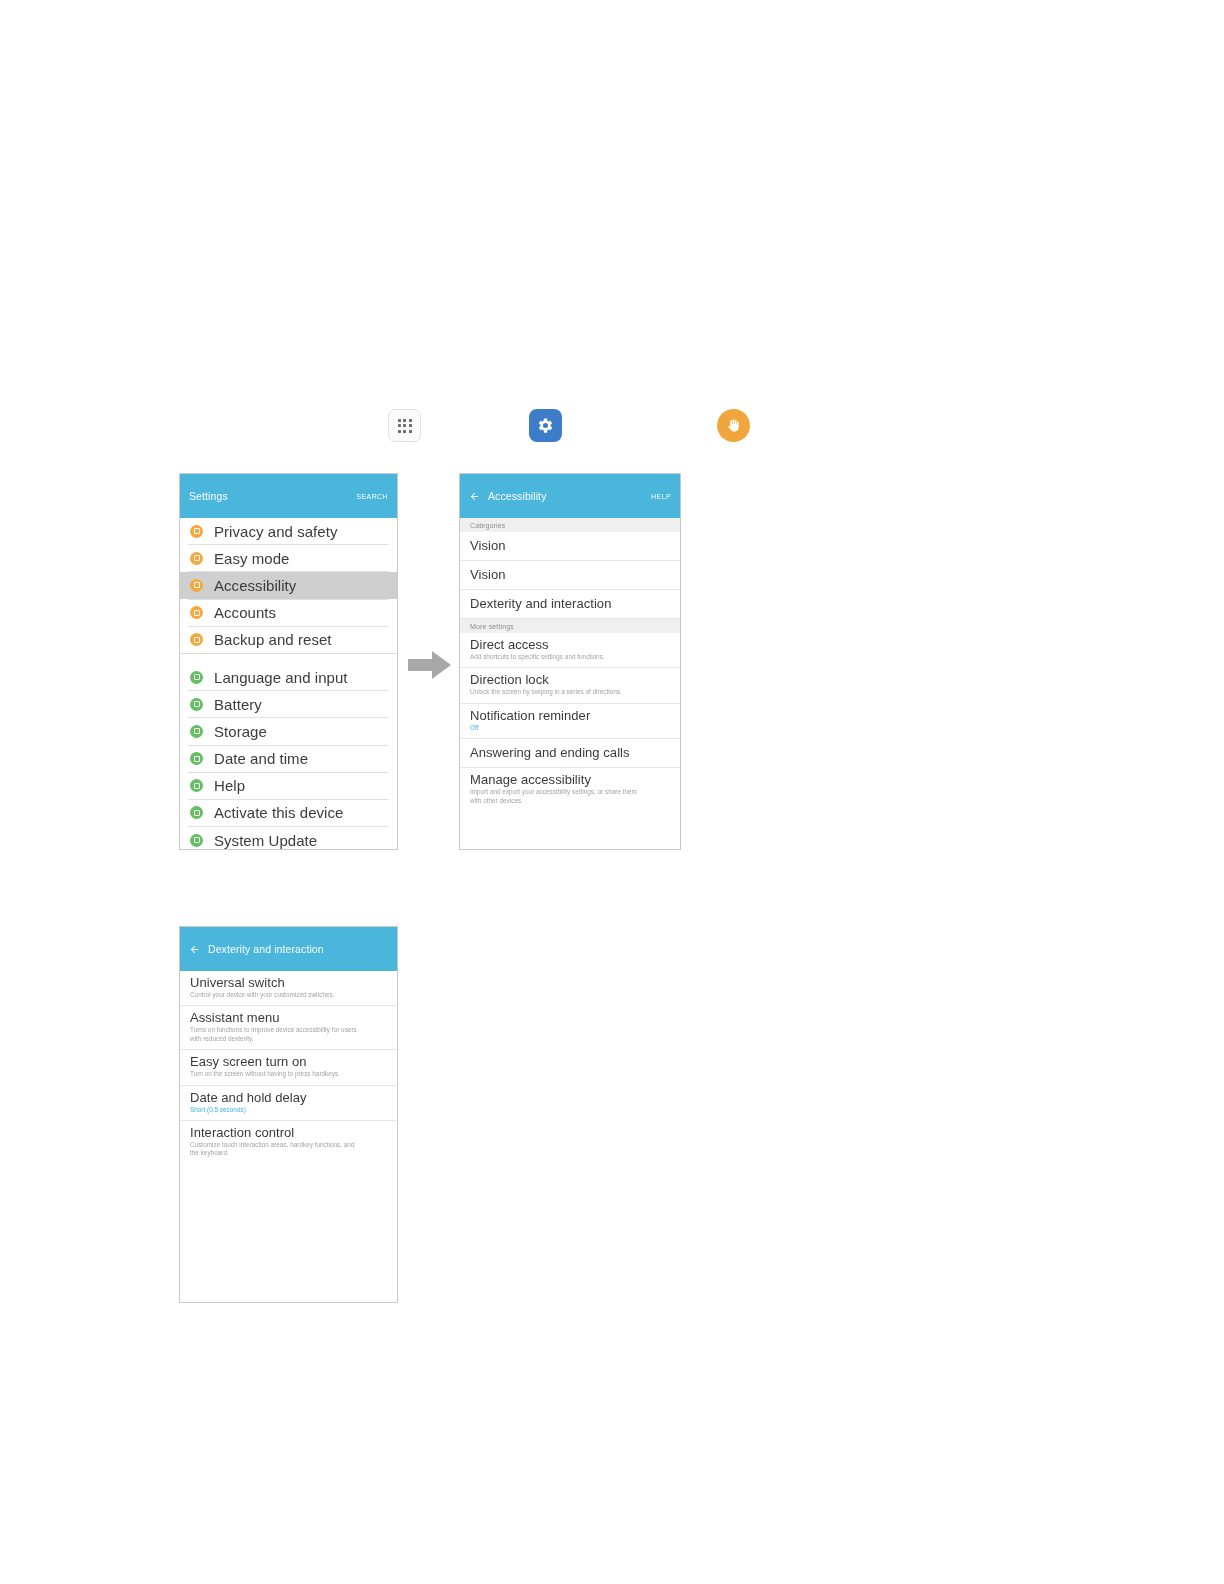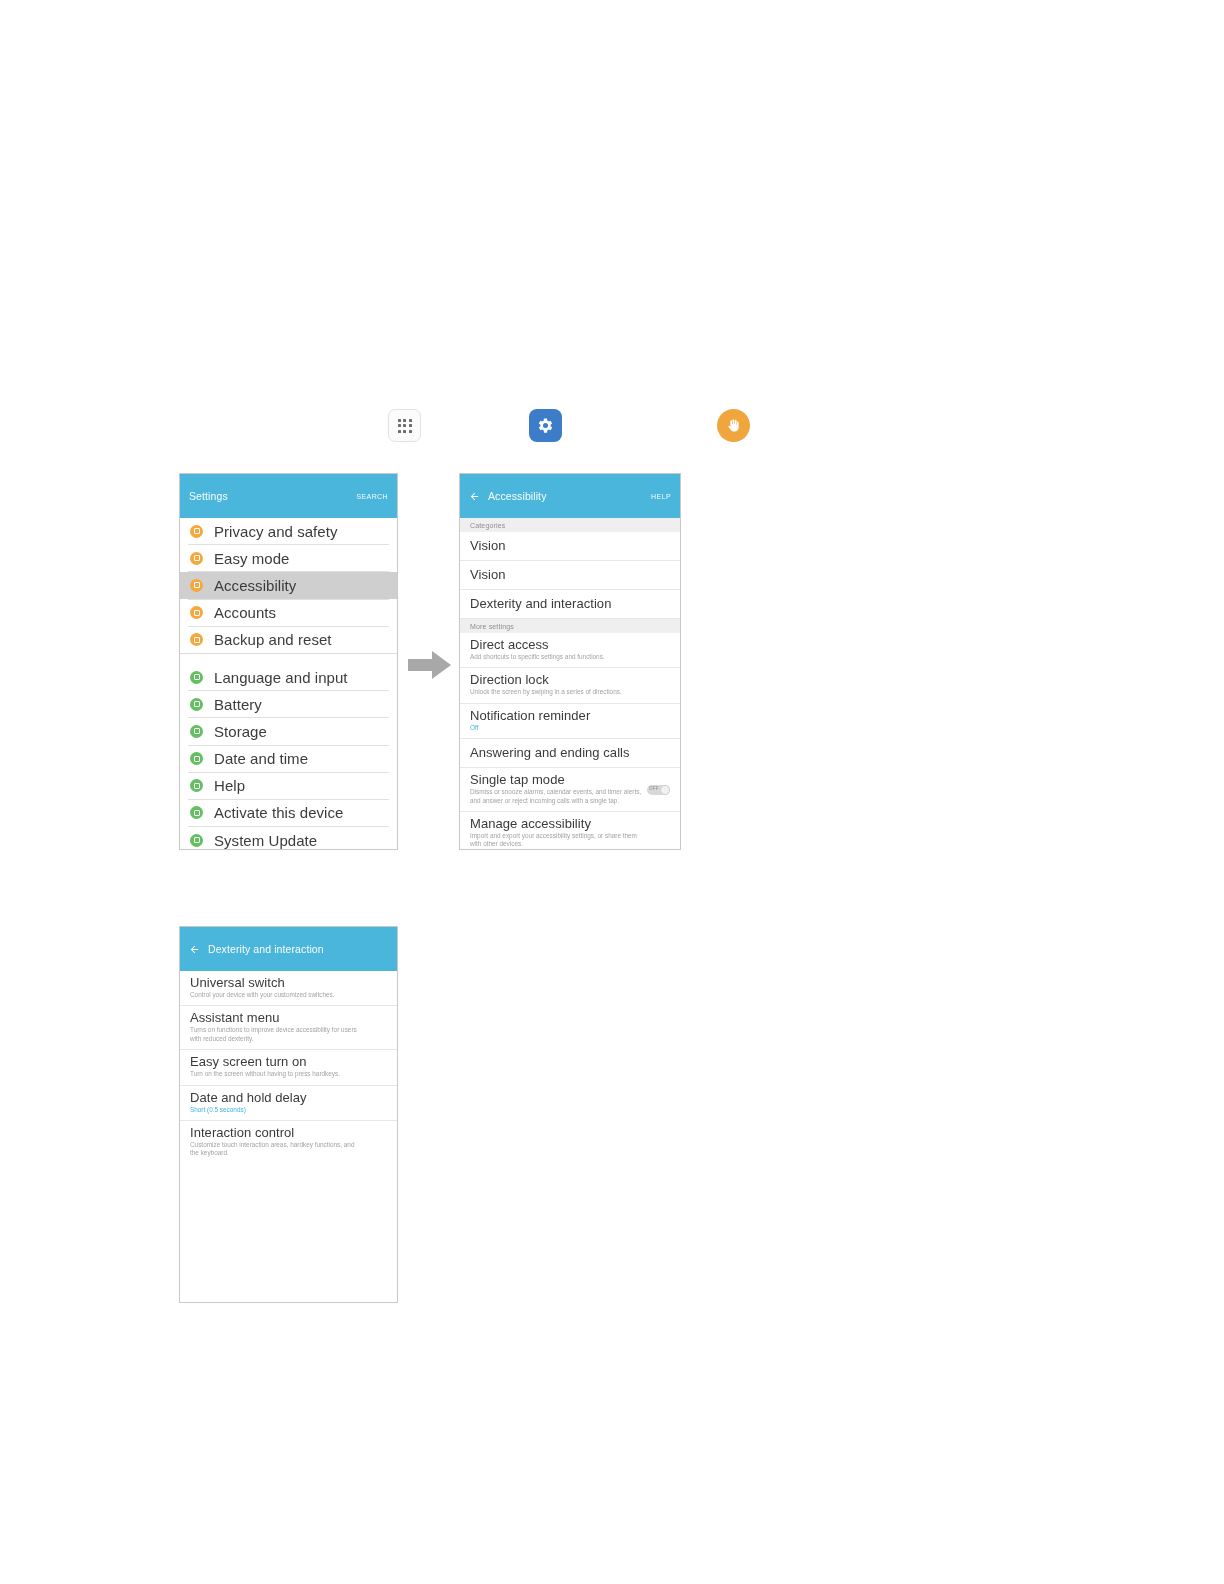--- a/index.html
+++ b/index.html
@@ -311,28 +311,20 @@
         <div class="a-sub">Unlock the screen by swiping in a series of directions.</div>
       </div>
       <div class="a-row">
         <div class="a-title">Notification reminder</div>
         <div class="a-sub accent">Off</div>
       </div>
       <div class="a-row plain">
         <div class="a-title">Answering and ending calls</div>
       </div>
       <div class="a-row">
-        <div class="a-title">Single tap mode</div>
-        <div class="a-sub">Dismiss or snooze alarms, calendar events, and timer alerts, and answer or reject incoming calls with a single tap.</div>
-        <div class="toggle">
-          <span class="toff">OFF</span>
-          <span class="knob"></span>
-        </div>
-      </div>
-      <div class="a-row">
         <div class="a-title">Manage accessibility</div>
         <div class="a-sub">Import and export your accessibility settings, or share them with other devices.</div>
       </div>
     </div>
 </div>
 
 <div class="panel" id="panel-dexterity">
   <div class="app-bar">
     <span class="back-arrow">
       <svg width="11" height="11" viewBox="0 0 24 24">

